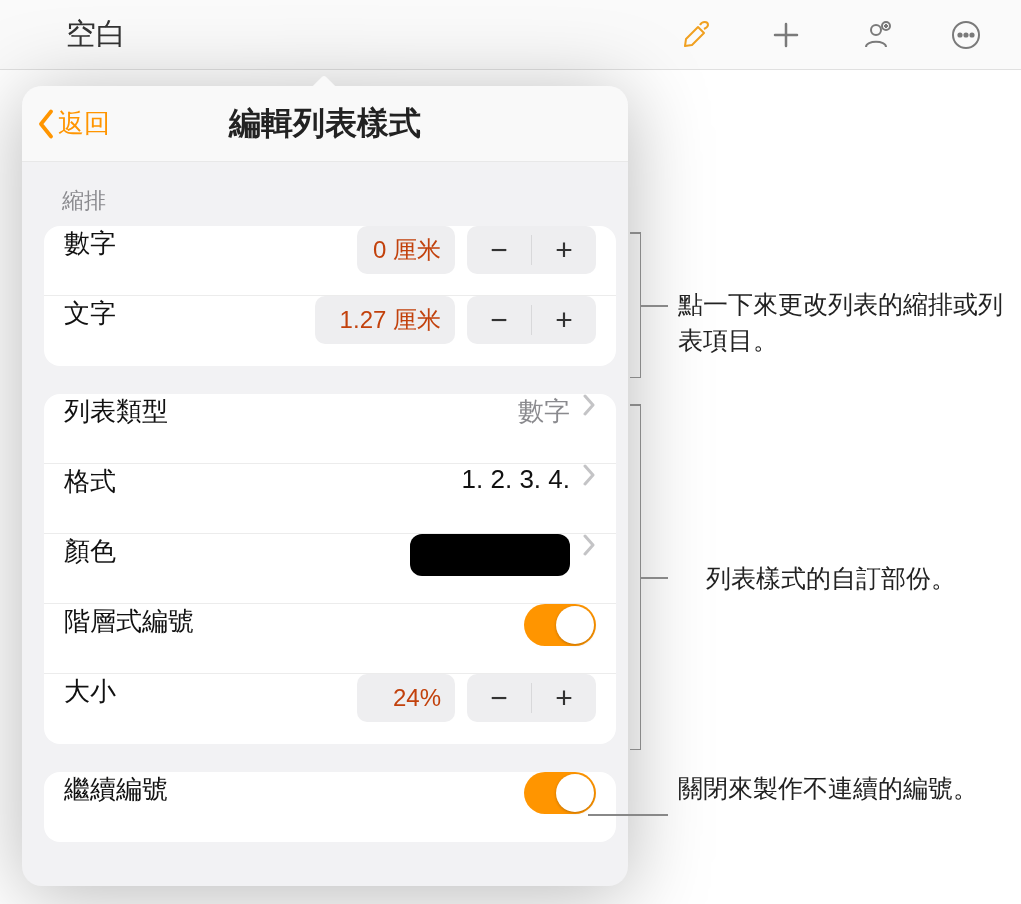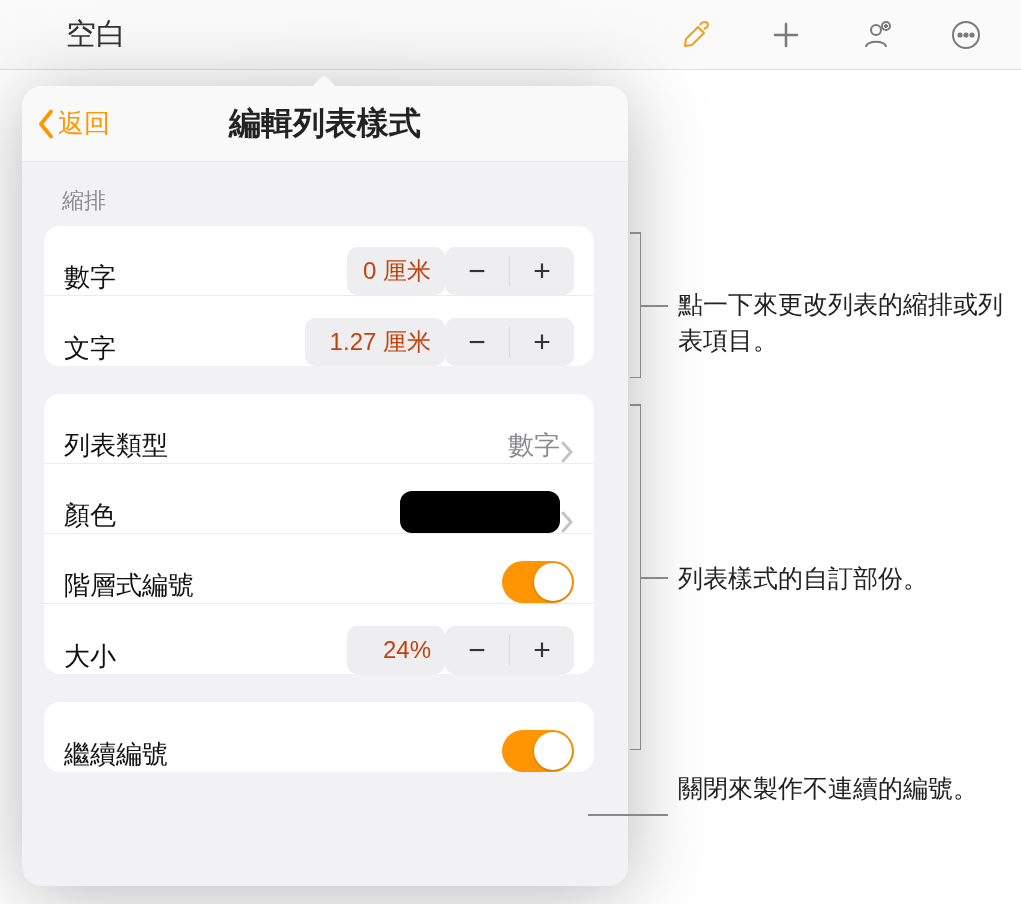--- a/index.html
+++ b/index.html
@@ -99,42 +99,42 @@
   .back-btn svg { width: 20px; height: 30px; }
   .popover-title {
     font-size: 32px;
     font-weight: 600;
     color: #222;
   }
 
   .popover-body {
     flex: 1;
     overflow-y: auto;
-    padding: 18px 34px 30px 22px;
+    padding: 18px 12px 30px 22px;
   }
 
   .section-label {
     font-size: 22px;
     color: #8a8a8e;
     margin: 6px 0 10px 18px;
   }
 
   .group {
     background: #fff;
     border-radius: 16px;
     overflow: hidden;
     margin-bottom: 28px;
   }
   .row {
     min-height: 70px;
     display: flex;
-    align-items: flex-end;
+    align-items: flex-start;
     padding: 0 20px;
     border-bottom: 1px solid #ececec;
-    gap: 0;
+    gap: 12px;
   }
   .row:last-child { border-bottom: none; }
   .row-label {
     font-size: 26px;
     color: #111;
     flex: 0 0 auto;
   }
   .row-spacer { flex: 1; }
   .row-value {
     font-size: 26px;
@@ -322,20 +322,28 @@
       <div class="group">
         <div class="row">
           <span class="row-label">列表類型</span>
           <span class="row-spacer"></span>
           <span class="row-value">數字</span>
           <svg class="chevron" viewBox="0 0 14 22" fill="none" stroke="currentColor" stroke-width="3" stroke-linecap="round" stroke-linejoin="round">
               <polyline points="3,2 11,11 3,20"></polyline>
             </svg>
         </div>
         <div class="row">
+          <span class="row-label">格式</span>
+          <span class="row-spacer"></span>
+          <span class="row-value dark">1. 2. 3. 4.</span>
+          <svg class="chevron" viewBox="0 0 14 22" fill="none" stroke="currentColor" stroke-width="3" stroke-linecap="round" stroke-linejoin="round">
+              <polyline points="3,2 11,11 3,20"></polyline>
+            </svg>
+        </div>
+        <div class="row">
           <span class="row-label">顏色</span>
           <span class="row-spacer"></span>
           <div class="color-swatch" style="background:#000000"></div>
           <svg class="chevron" viewBox="0 0 14 22" fill="none" stroke="currentColor" stroke-width="3" stroke-linecap="round" stroke-linejoin="round">
               <polyline points="3,2 11,11 3,20"></polyline>
             </svg>
         </div>
         <div class="row">
           <span class="row-label">階層式編號</span>
           <span class="row-spacer"></span>
@@ -364,16 +372,16 @@
     </div>
   </div>
 </div>
 
 <div class="callout-bracket" style="left:640px; top:232px; height:146px;"></div>
 <div class="callout-line" style="left:640px; top:305px; width:28px; height:1.5px;"></div>
 <div class="callout" style="left:678px; top:286px;">點一下來更改列表的縮排或列表項目。</div>
 
 <div class="callout-bracket" style="left:640px; top:404px; height:346px;"></div>
 <div class="callout-line" style="left:640px; top:577px; width:28px; height:1.5px;"></div>
-<div class="callout" style="left:678px; top:560px;">列表樣式的自訂部份。</div>
+<div class="callout" style="left:706px; top:560px;">列表樣式的自訂部份。</div>
 
 <div class="callout-line" style="left:588px; top:814px; width:80px; height:1.5px;"></div>
 <div class="callout" style="left:678px; top:770px;">關閉來製作不連續的編號。</div>
 
 </body></html>

